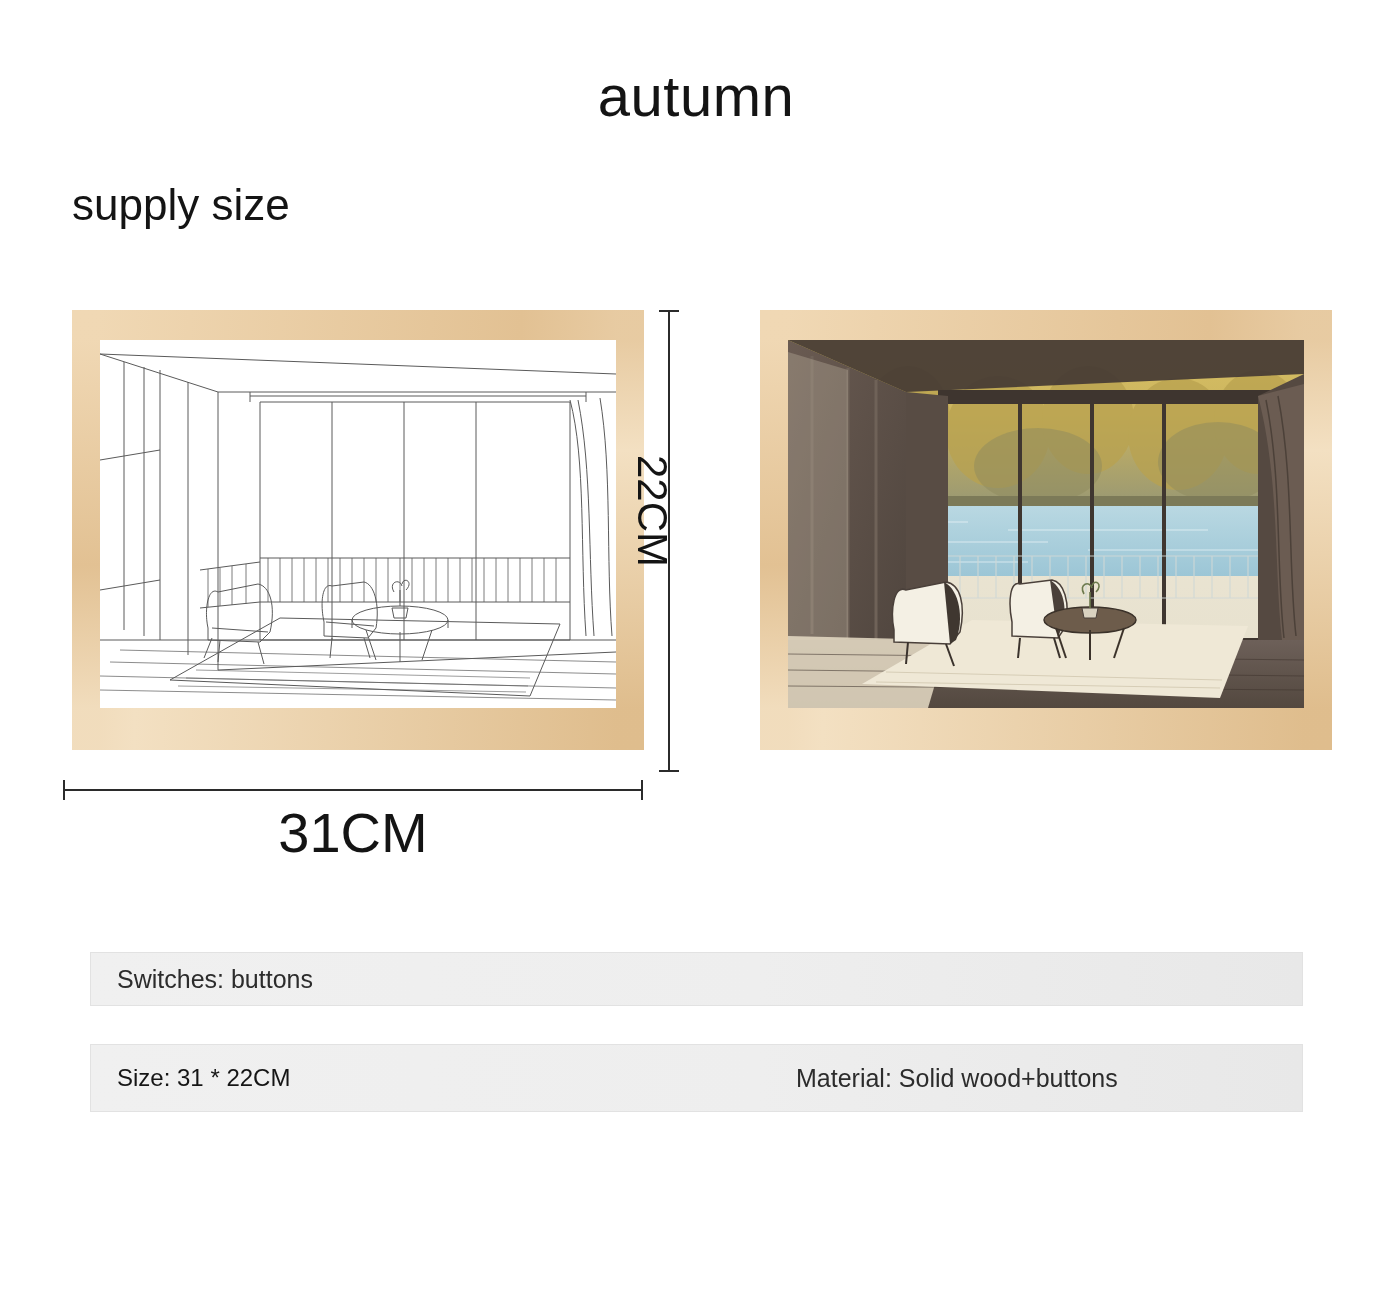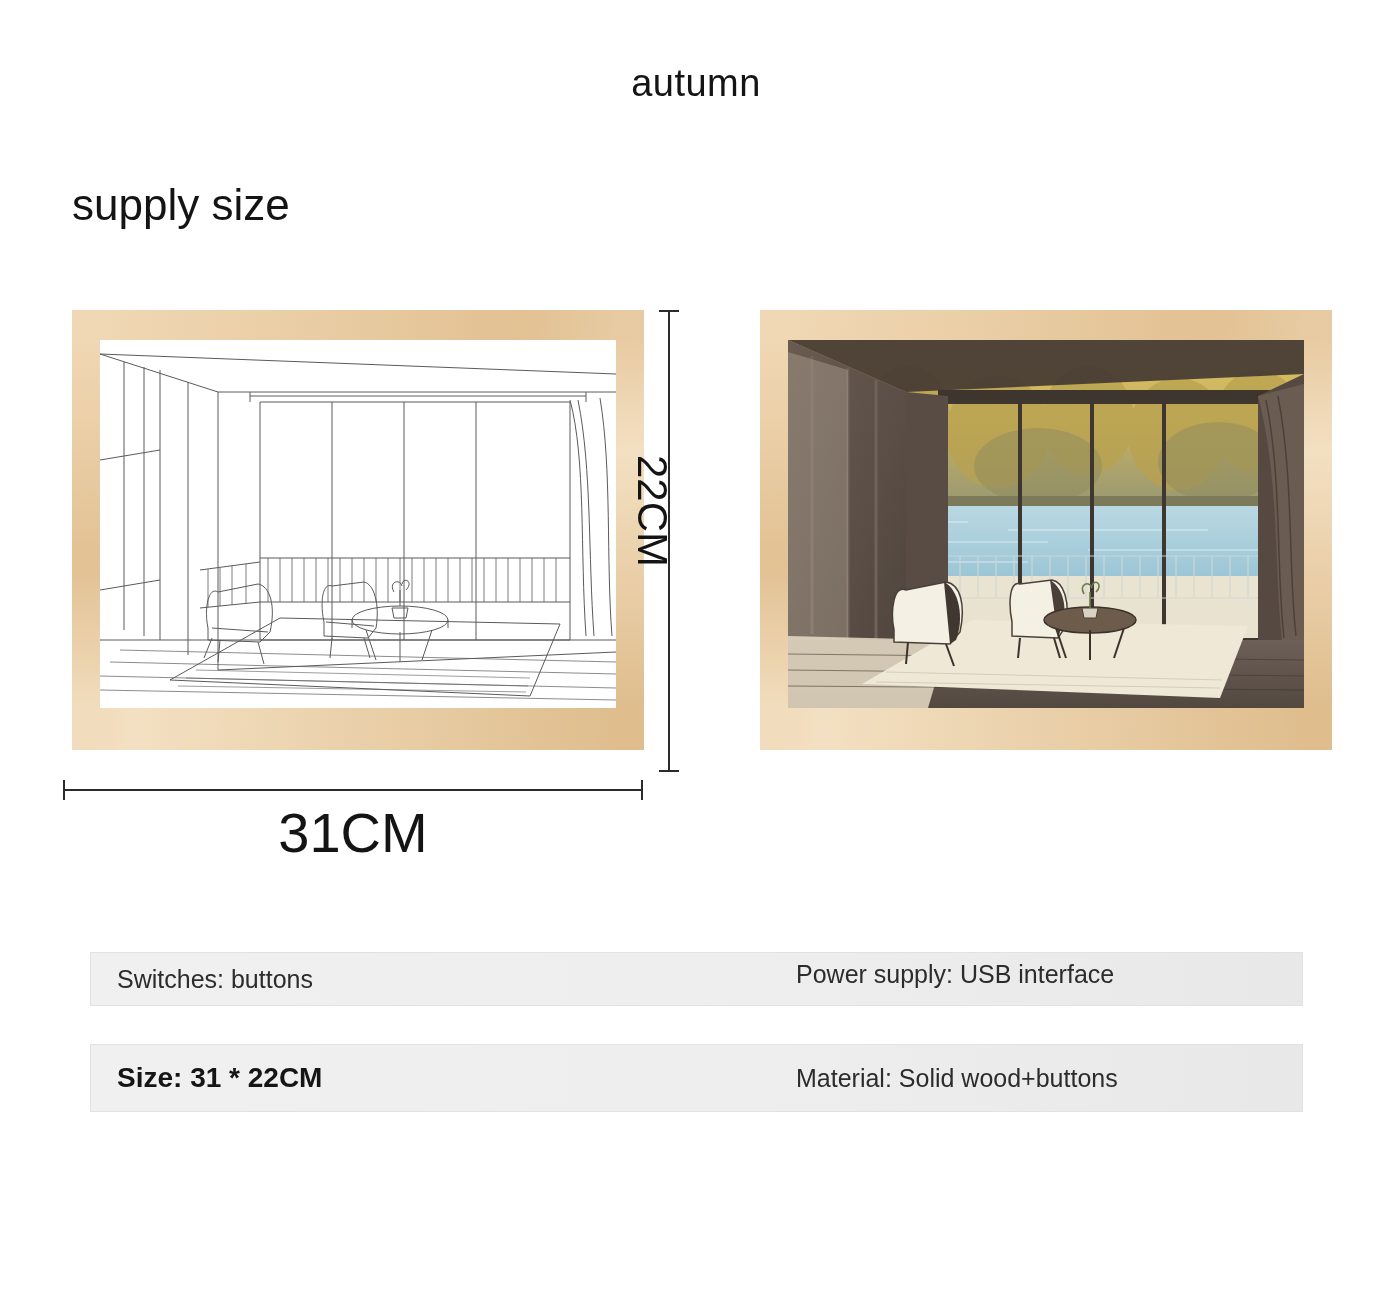--- a/index.html
+++ b/index.html
@@ -16,21 +16,21 @@
     overflow: hidden;
   }
 
   
   .title {
     position: absolute;
     top: 62px;
     left: 0;
     width: 100%;
     text-align: center;
-    font-size: 38px;
+    font-size: 58px;
     font-weight: 400;
     letter-spacing: 0.5px;
     color: #141414;
   }
   .subtitle {
     position: absolute;
     top: 180px;
     left: 72px;
     font-size: 44px;
     font-weight: 400;
@@ -158,21 +158,21 @@
   .spec-row.tall { height: 68px; }
   .spec-left {
     position: absolute;
     left: 26px;
     top: 50%;
     transform: translateY(-50%);
     font-size: 25px;
     color: #2c2c2c;
     white-space: nowrap;
   }
-  .spec-left.big { font-size: 28px; color: #151515; font-weight: bold; }
+  .spec-left.big { font-size: 24px; color: #151515; }
   .spec-right {
     position: absolute;
     left: 705px;
     top: 50%;
     transform: translateY(-50%);
     font-size: 25px;
     color: #2c2c2c;
     white-space: nowrap;
   }
   .spec-right.shift-up { top: 40%; }
@@ -447,21 +447,20 @@
 
 <div class="dim-v"></div>
 <div class="dim-v-label">22CM</div>
 <div class="dim-h"></div>
 <div class="dim-h-label">31CM</div>
 
 <div class="specs">
 
   <div class="spec-row">
     <span class="spec-left">Switches: buttons</span>
-    <span class="spec-right shift-up">Power supply: USB interface</span>
   </div>
 
 
   <div class="spec-row tall">
     <span class="spec-left big">Size: 31 * 22CM</span>
     <span class="spec-right">Material: Solid wood+buttons</span>
   </div>
 
 </div>
 

